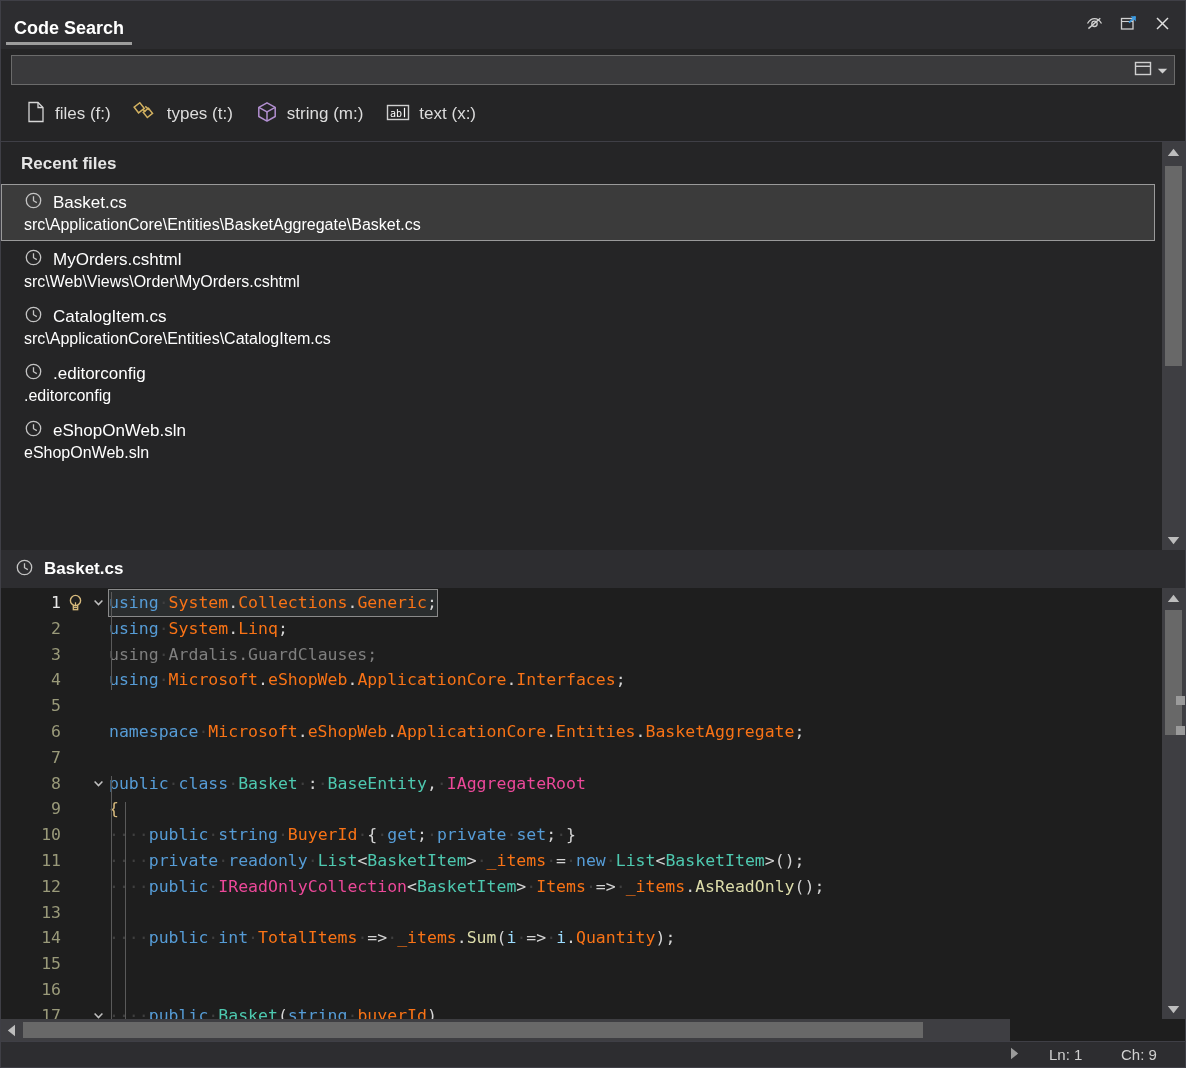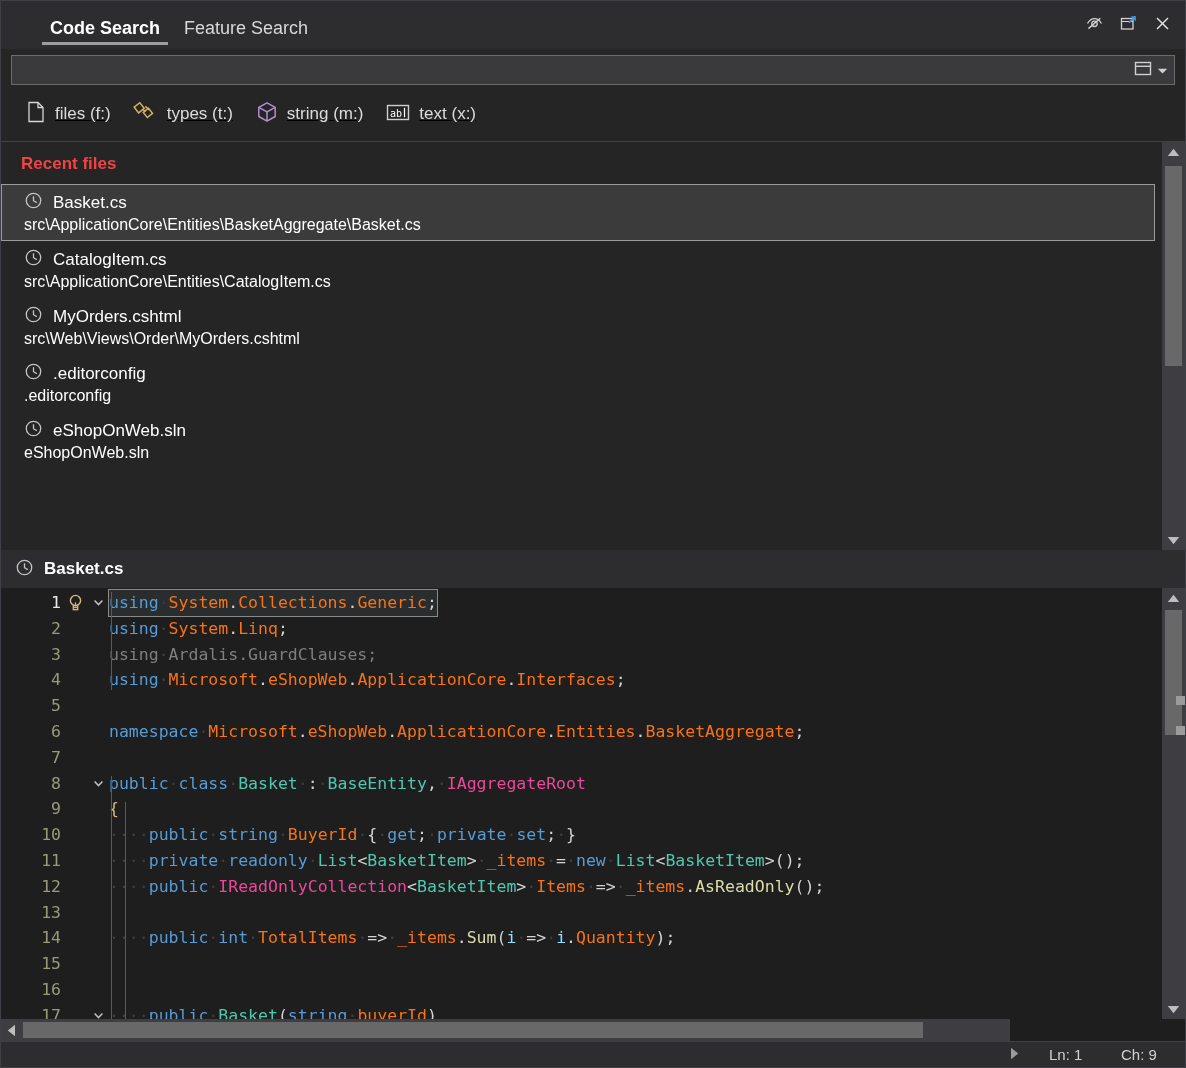--- a/index.html
+++ b/index.html
@@ -21,21 +21,21 @@
 
   
   .titlebar {
     height: 48px;
     background: #2d2d30;
     display: flex;
     align-items: flex-start;
     position: relative;
     flex: 0 0 auto;
   }
-  .tabs { display: flex; align-items: flex-end; height: 48px; padding-left: 1px; margin-left: 36px; }
+  .tabs { display: flex; align-items: flex-end; height: 48px; padding-left: 1px; }
   .tab {
     font-size: 18px;
     color: #d8d8d8;
     padding: 12px 12px 10px 12px;
     cursor: pointer;
     position: relative;
     white-space: nowrap;
   }
   .tab.active { color: #ffffff; font-weight: bold; }
   .tab.active::after {
@@ -89,21 +89,20 @@
     cursor: pointer;
   }
 
   
   .filters {
     display: flex;
     align-items: center;
     gap: 8px;
     padding: 8px 14px 10px 20px;
     flex: 0 0 auto;
-    text-decoration: underline;
   }
   .chip {
     display: flex; align-items: center; gap: 8px;
     padding: 3px 10px 3px 4px;
     cursor: pointer;
     border-radius: 2px;
   }
   .chip-label { font-size: 17px; color: #dcdcdc; white-space: nowrap; }
 
   
@@ -112,21 +111,21 @@
     background: #252526;
     flex: 0 0 409px;
     border-top: 1px solid #3f3f46;
     display: flex;
     flex-direction: column;
     overflow: hidden;
   }
   .section-title {
     font-size: 17px;
     font-weight: bold;
-    color: #ef4444;
+    color: #e5e5e5;
     padding: 12px 8px 10px 20px;
   }
   .reslist {
     flex: 1;
     overflow: hidden;
     position: relative;
   }
   .resitem {
     padding: 6px 0 6px 0;
     margin: 0 30px 0 0;
@@ -289,23 +288,20 @@
 </style>
 </head>
 <body>
 
 <div id="app">
 
   <div class="titlebar">
     <div class="tabs">
       <div class="tab active">
         <span>Code Search</span>
-      </div>
-      <div class="tab">
-        <span>Feature Search</span>
       </div>
     </div>
 
     <div class="win-controls">
       <div class="wbtn">
         <span>
           <svg width="19" height="19" viewBox="0 0 19 19">
             <path d="M2.5 9.5 C4.5 6, 7 4.6, 9.5 4.6 C12 4.6, 14.5 6, 16.5 9.5" fill="none" stroke="#d0d0d0" stroke-width="1.3"></path>
             <circle cx="9.5" cy="9.8" r="2.7" fill="none" stroke="#d0d0d0" stroke-width="1.3"></circle>
             <line x1="3.4" y1="14.6" x2="15.3" y2="4.2" stroke="#d0d0d0" stroke-width="1.4"></line>
@@ -422,36 +418,36 @@
       </div>
 
       <div class="resitem">
         <div class="resitem-top">
           <span>
             <svg width="19" height="19" viewBox="0 0 19 19">
                 <circle cx="9.5" cy="9.5" r="7.2" fill="none" stroke="#c4c4c4" stroke-width="1.3"></circle>
                 <path d="M9.5 5.2 L9.5 9.7 L12.8 11.6" fill="none" stroke="#c4c4c4" stroke-width="1.3"></path>
               </svg>
           </span>
-          <span class="resitem-name">CatalogItem.cs</span>
-        </div>
-        <div class="resitem-path">src\ApplicationCore\Entities\CatalogItem.cs</div>
+          <span class="resitem-name">MyOrders.cshtml</span>
+        </div>
+        <div class="resitem-path">src\Web\Views\Order\MyOrders.cshtml</div>
       </div>
 
       <div class="resitem">
         <div class="resitem-top">
           <span>
             <svg width="19" height="19" viewBox="0 0 19 19">
                 <circle cx="9.5" cy="9.5" r="7.2" fill="none" stroke="#c4c4c4" stroke-width="1.3"></circle>
                 <path d="M9.5 5.2 L9.5 9.7 L12.8 11.6" fill="none" stroke="#c4c4c4" stroke-width="1.3"></path>
               </svg>
           </span>
-          <span class="resitem-name">MyOrders.cshtml</span>
-        </div>
-        <div class="resitem-path">src\Web\Views\Order\MyOrders.cshtml</div>
+          <span class="resitem-name">CatalogItem.cs</span>
+        </div>
+        <div class="resitem-path">src\ApplicationCore\Entities\CatalogItem.cs</div>
       </div>
 
       <div class="resitem">
         <div class="resitem-top">
           <span>
             <svg width="19" height="19" viewBox="0 0 19 19">
                 <circle cx="9.5" cy="9.5" r="7.2" fill="none" stroke="#c4c4c4" stroke-width="1.3"></circle>
                 <path d="M9.5 5.2 L9.5 9.7 L12.8 11.6" fill="none" stroke="#c4c4c4" stroke-width="1.3"></path>
               </svg>
           </span>

